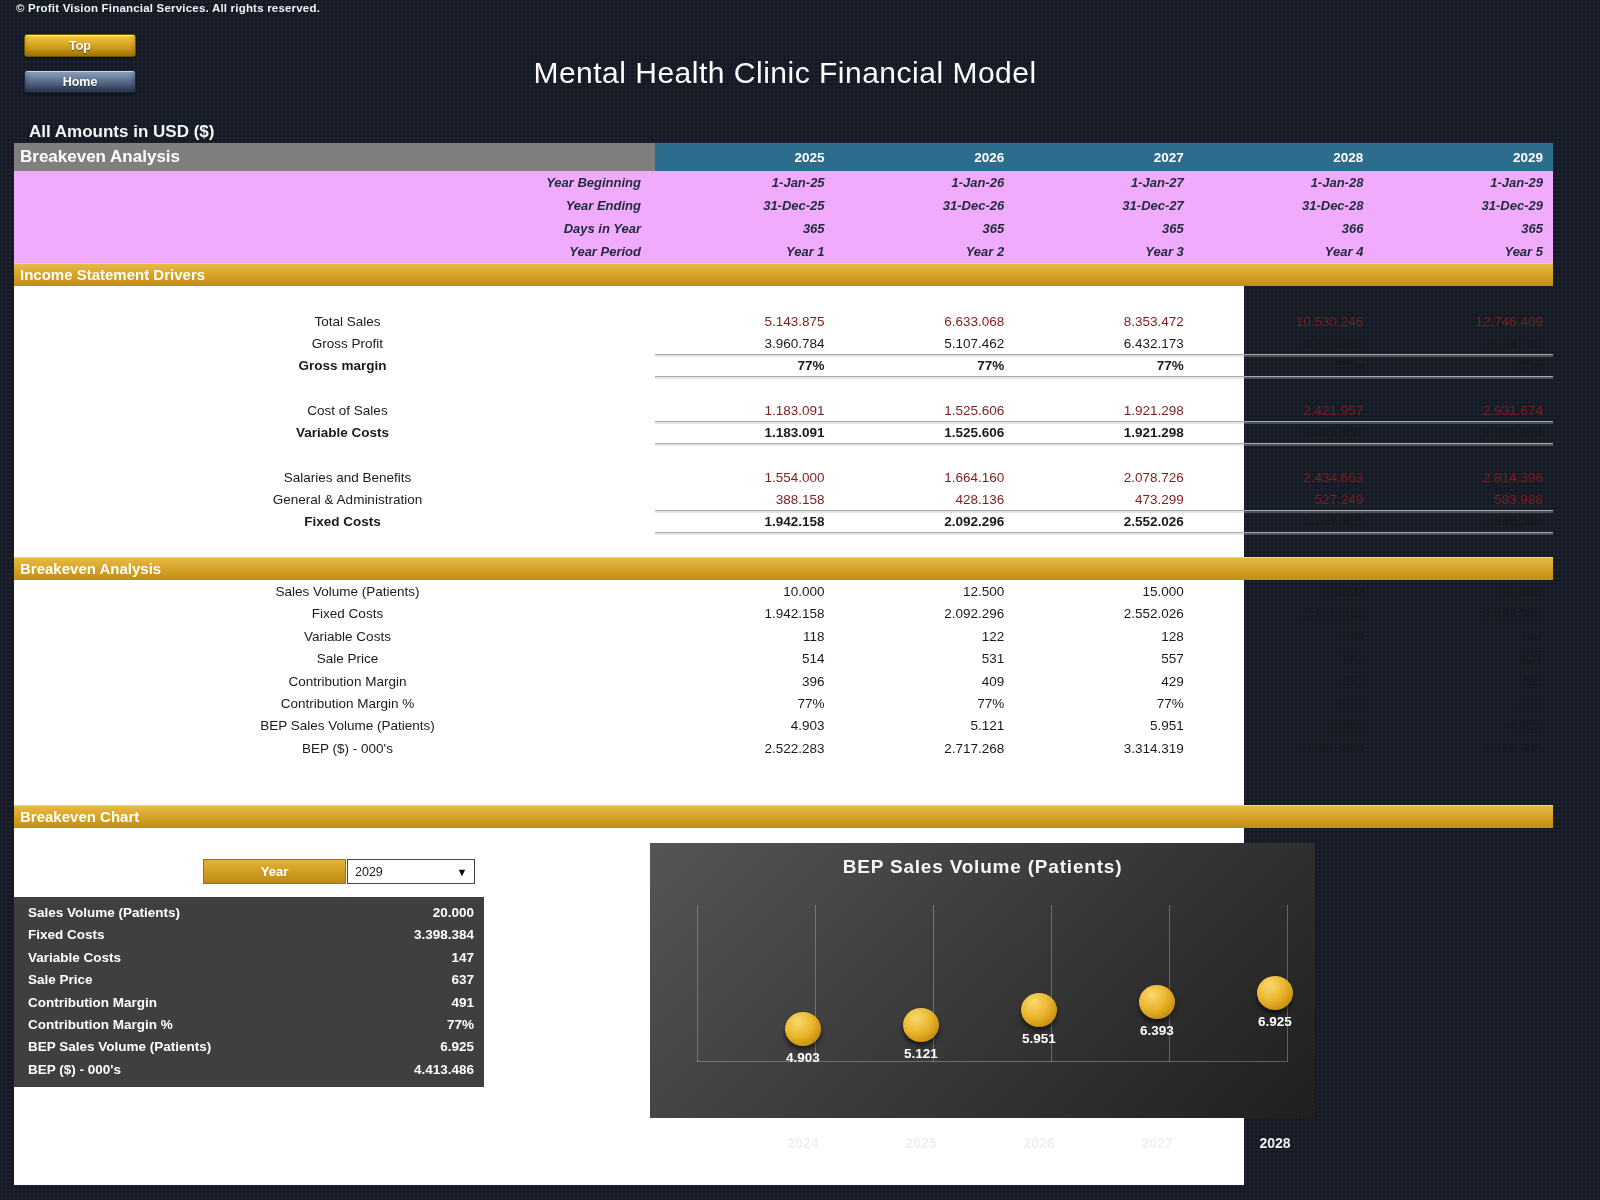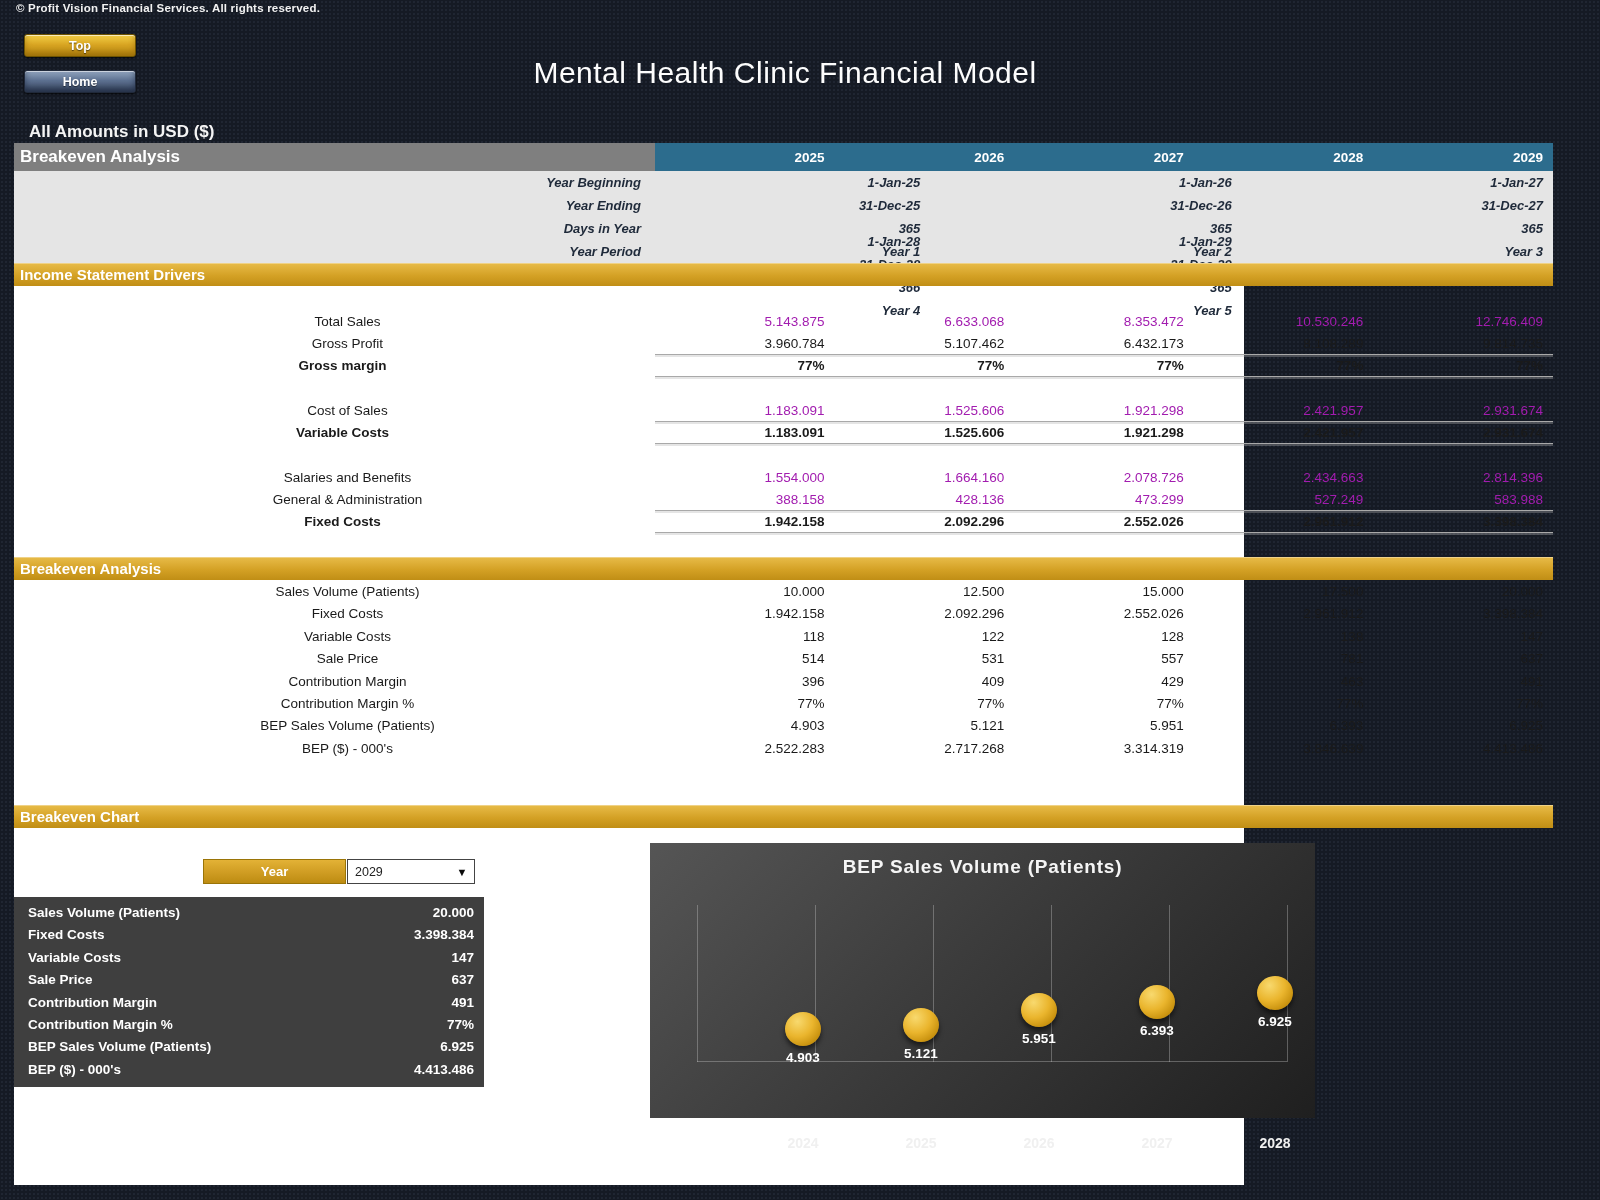--- a/index.html
+++ b/index.html
@@ -33,25 +33,25 @@
   .amounts-note { position:absolute; left:29px; top:122px; color:#f4f4f4; font-size:17px; font-weight:bold; }
 
   .panel { position:absolute; left:14px; top:143px; width:1230px; height:1042px; background:#ffffff; }
 
   .hdr-bar { position:absolute; left:0; top:0; width:1539px; height:28px; display:flex; }
   .hdr-left { width:641px; background:#7f7f7f; color:#fff; font-size:17px; font-weight:bold;
     display:flex; align-items:center; padding-left:6px; }
   .hdr-years { width:898px; background:#2c6c8d; display:grid; grid-template-columns:repeat(5,1fr); }
   .hdr-years .yr { color:#fff; font-weight:bold; font-size:13.5px; display:flex; align-items:center; justify-content:flex-end; padding-right:10px; }
 
-  .meta-band { position:absolute; left:0; top:28px; width:1539px; height:92px; background:#e5e5e5; }
+  .meta-band { position:absolute; left:0; top:28px; width:1539px; height:92px; background:#f0abfc; }
   .meta-row { height:23px; display:flex; }
   .meta-label { width:641px; text-align:right; padding-right:14px; font-style:italic; font-weight:bold;
     font-size:13px; color:#1f2a3a; line-height:23px; }
-  .meta-vals { width:898px; display:grid; grid-template-columns:repeat(3,1fr);gap:36px; }
+  .meta-vals { width:898px; display:grid; grid-template-columns:repeat(5,1fr); }
   .meta-vals span { text-align:right; padding-right:10px; font-style:italic; font-weight:bold; font-size:13px; color:#1f2a3a; line-height:23px; }
 
   .gold-bar { position:absolute; left:0; width:1539px; height:23px;
     background:linear-gradient(#e8bc49, #d4a125 55%, #c08e15);
     color:#fff; font-weight:bold; font-size:15px; line-height:23px; padding-left:6px;
     box-shadow:inset 0 1px 0 rgba(255,255,255,.35); }
   #gold-income { top:120px; }
   #gold-breakeven { top:414px; }
   #gold-chart { top:662px; }
 
@@ -59,21 +59,21 @@
   #income-rows { top:143px; padding-top:25px; }
   #ba-rows { top:437px; padding-top:1px; }
   .data-row { height:22px; display:flex; }
   .ba .data-row { height:22.4px; }
   .row-gap { height:23px; }
   .row-label { width:641px; padding-left:26px; font-size:13.5px; color:#1a1a1a; line-height:22px;text-align:center; }
   .row-label.bold { font-weight:bold; padding-left:16px; }
   .row-vals { width:898px; display:grid; grid-template-columns:repeat(5,1fr); }
   .row-vals.rule { border-bottom:1px solid #a9a9a9; box-shadow:0 2px 0 rgba(180,180,180,.35); }
   .row-vals span { text-align:right; padding-right:10px; font-size:13.5px; color:#1a1a1a; line-height:22px; }
-  .row-vals.green span { color:#a21caf; }
+  .row-vals.green span { color:#7f1d1d; }
   .row-vals.bold span { font-weight:bold; }
 
   .year-btn { position:absolute; left:189px; top:716px; width:143px; height:25px;
     background:linear-gradient(#e3b236, #cf9c22 55%, #bd8c12); border:1px solid #9a7407;
     color:#fff; font-weight:bold; font-size:13px; display:flex; align-items:center; justify-content:center; }
   .year-dd { position:absolute; left:333px; top:716px; width:128px; height:25px; background:#fff;
     border:1.5px solid #444; display:flex; align-items:center; cursor:pointer; }
   .year-dd .val { flex:1; font-size:12.5px; color:#222; padding-left:7px; }
   .year-dd .arrow { width:24px; height:100%; display:flex; align-items:center; justify-content:center;
     font-size:11px; color:#0a0a0a; }

